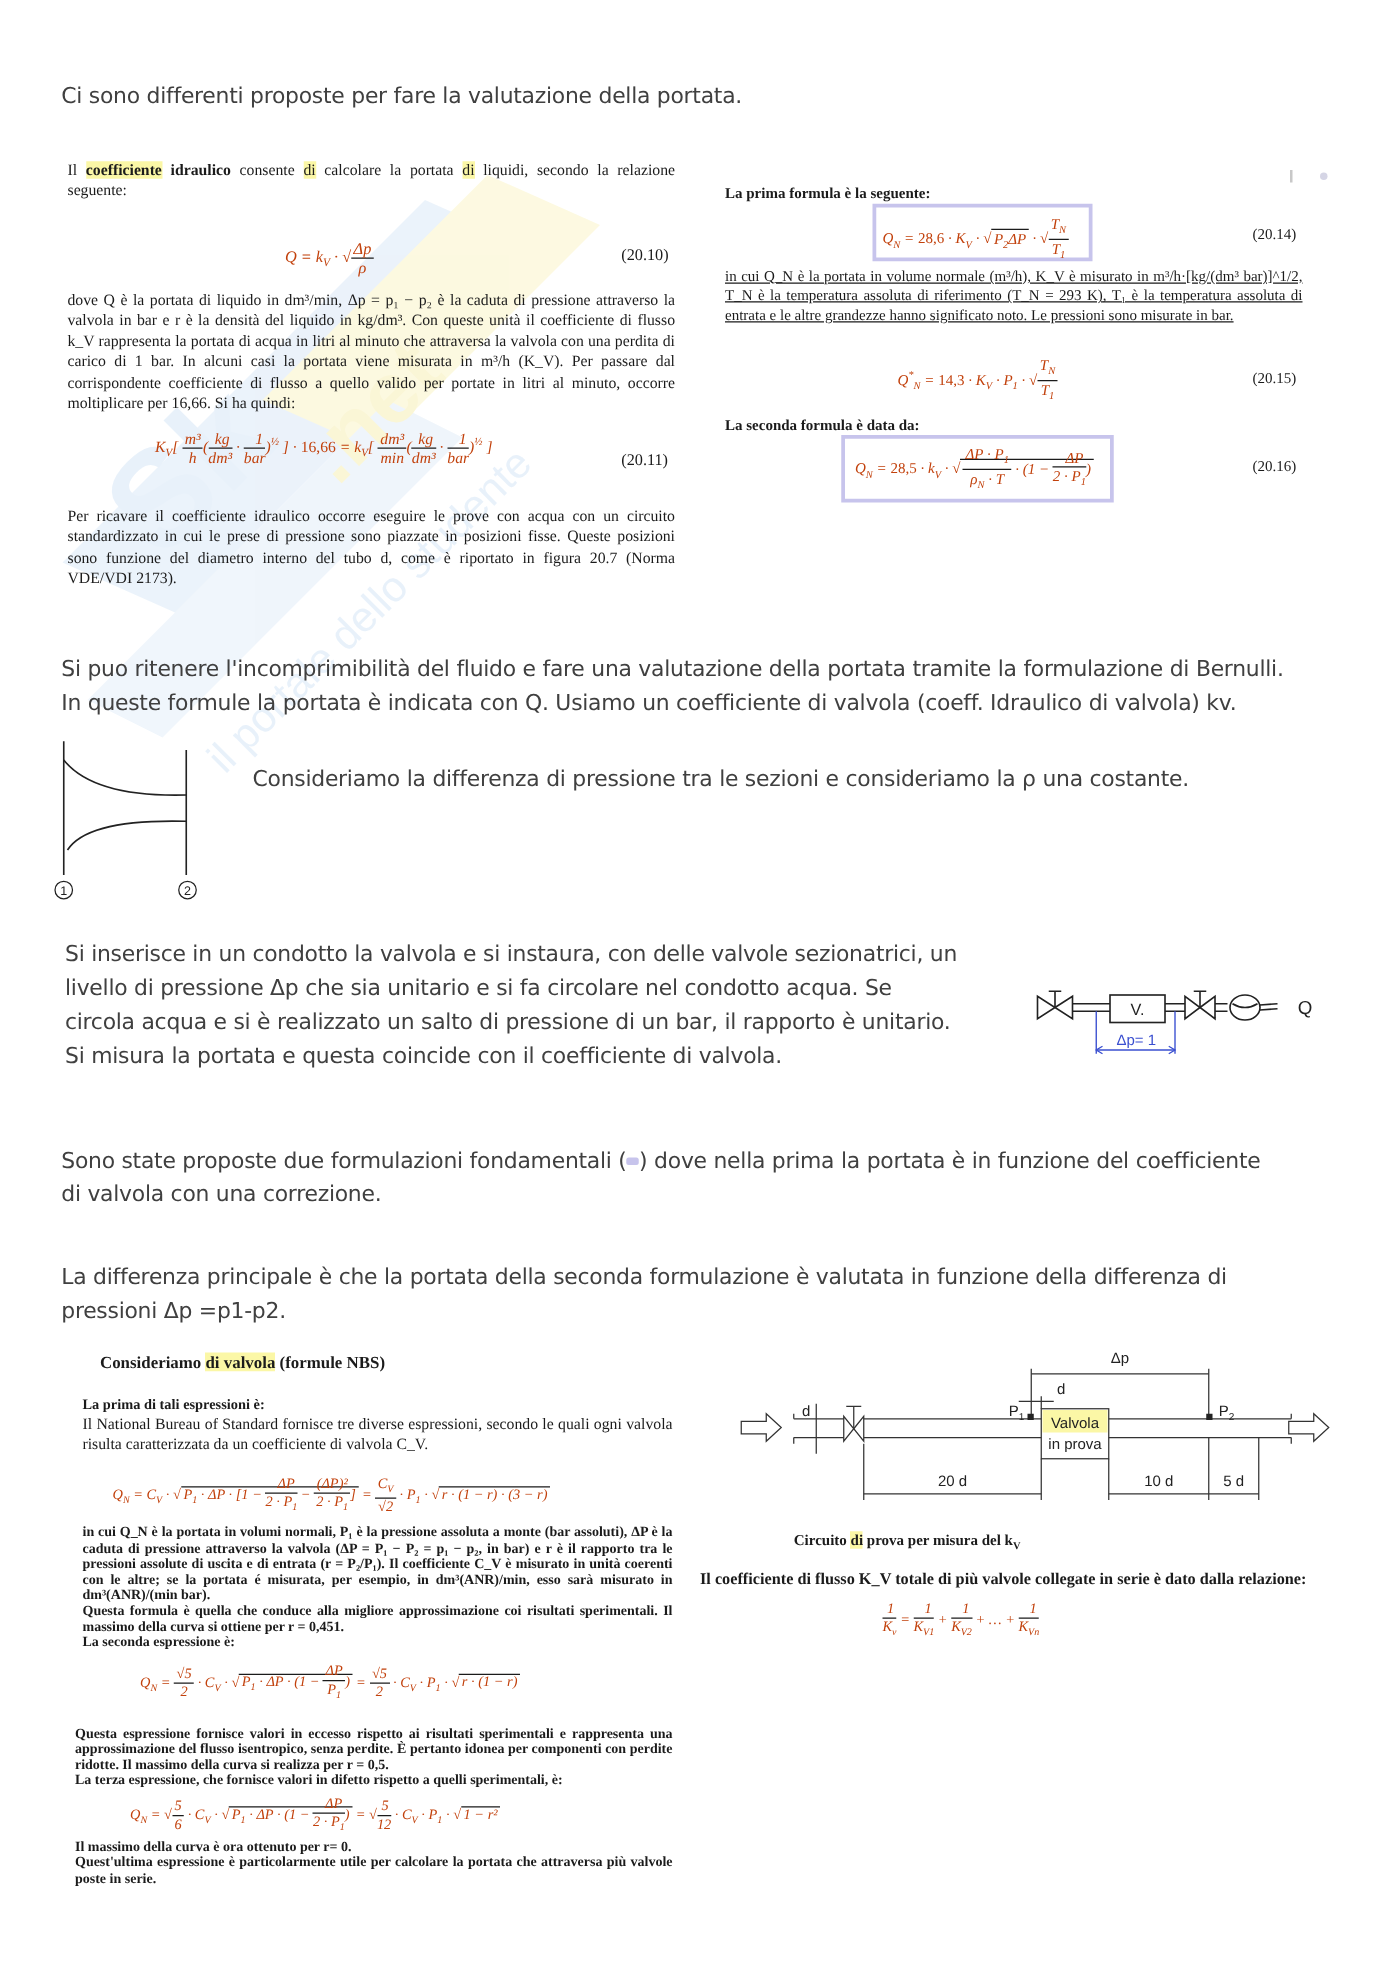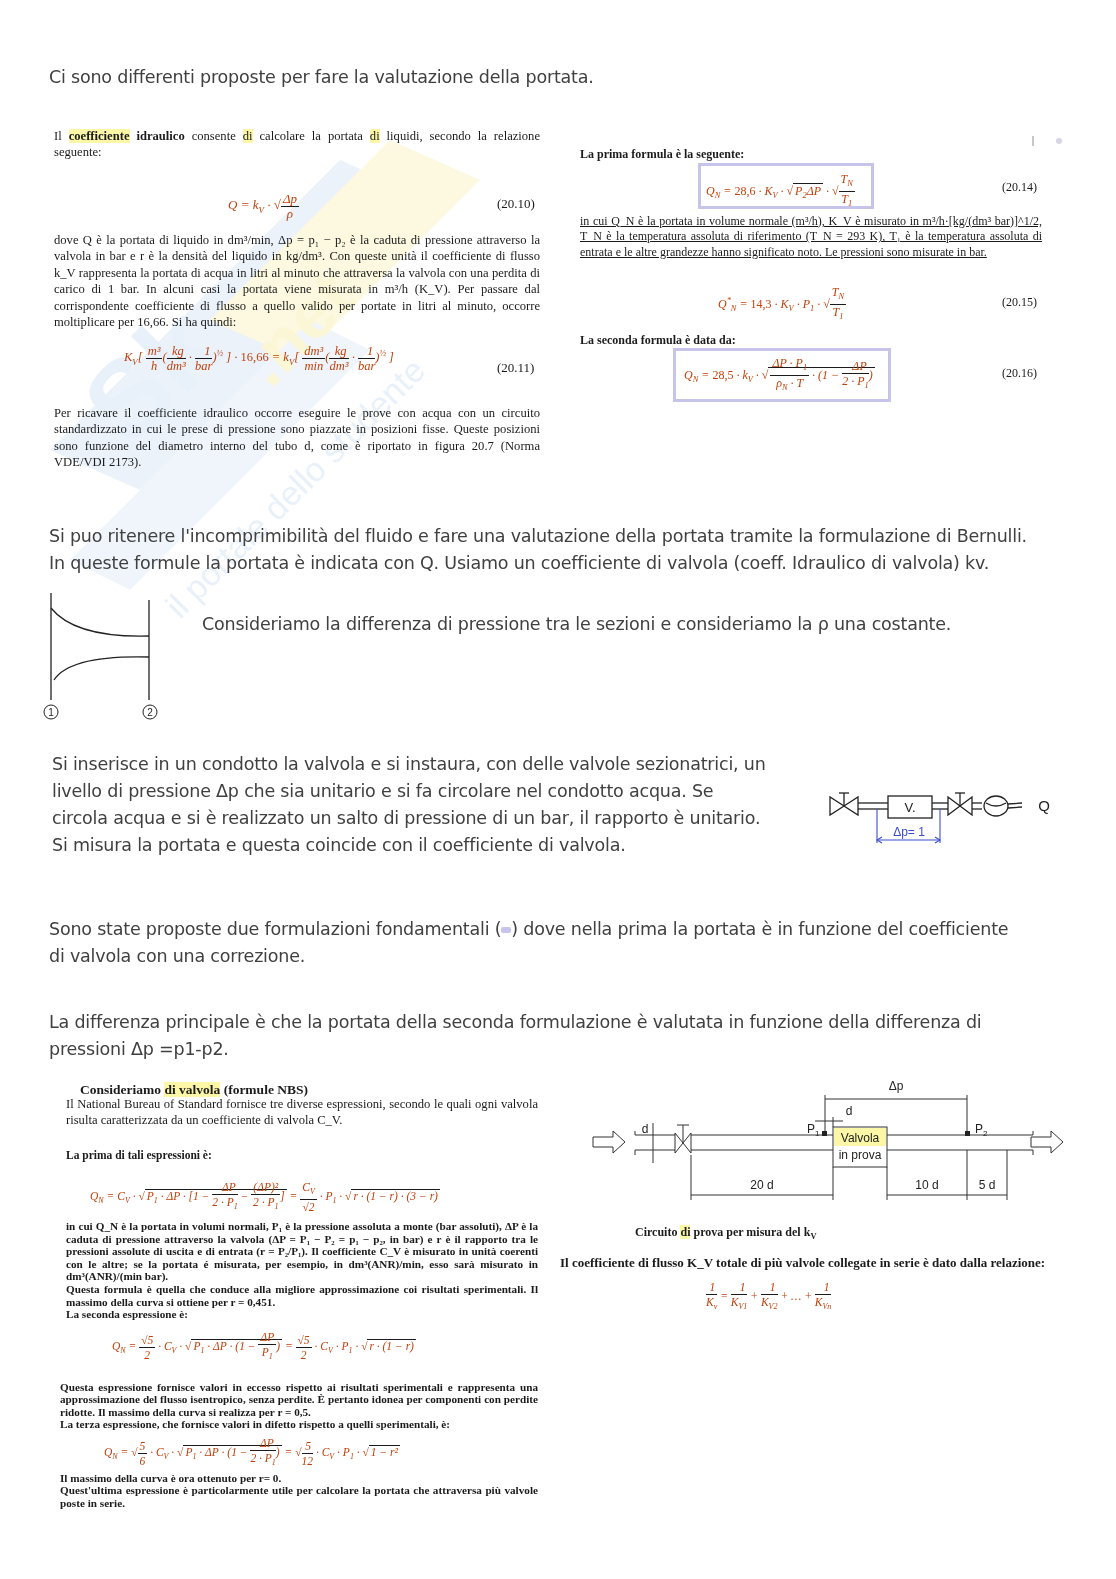--- a/index.html
+++ b/index.html
@@ -136,22 +136,22 @@
   <span>Sono state proposte due formulazioni fondamentali (</span><span style="display:inline-block;width:10px;height:6px;background:#c7c4ec;border-radius:2px;vertical-align:middle;"></span><span>) dove nella prima la portata è in funzione del coefficiente</span>
 </div>
 <div class="note" style="left:49px;top:943px;">di valvola con una correzione.</div>
 <div class="note" style="left:49px;top:1009px;">La differenza principale è che la portata della seconda formulazione è valutata in funzione della differenza di</div>
 <div class="note" style="left:49px;top:1036px;">pressioni Δp =p1-p2.</div>
 
 <div class="scan" style="left:66px;top:1082px;width:472px;font-size:12px;line-height:15px;">
   <div style="font-weight:bold;font-size:13.5px;margin-left:14px;">
     <span>Consideriamo </span><span class="hl">di valvola</span><span> (formule NBS)</span>
   </div>
+  <p style="font-weight:bold;font-size:11.5px;margin-top:20px;">La prima di tali espressioni è:</p>
   <p style="font-size:12.6px;line-height:15.5px;">Il National Bureau of Standard fornisce tre diverse espressioni, secondo le quali ogni valvola risulta caratterizzata da un coefficiente di valvola C_V.</p>
-  <p style="font-weight:bold;font-size:11.5px;margin-top:20px;">La prima di tali espressioni è:</p>
 </div>
 <div class="eq" style="left:90px;top:1180px;font-size:11.5px;">
   Q<sub>N</sub> = C<sub>V</sub> · √<span class="sqrt">P<sub>1</sub> · ΔP · [1 − <span class="frac"><span class="num">ΔP</span><span>2 · P<sub>1</sub></span></span> − <span class="frac"><span class="num">(ΔP)²</span><span>2 · P<sub>1</sub></span></span>]</span> = <span class="frac"><span class="num">C<sub>V</sub></span><span>√2</span></span> · P<sub>1</sub> · √<span class="sqrt">r · (1 − r) · (3 − r)</span>
 </div>
 <div class="scan" style="left:66px;top:1220px;width:472px;font-size:11.2px;line-height:12.6px;font-weight:bold;">
   <p>in cui Q_N è la portata in volumi normali, P₁ è la pressione assoluta a monte (bar assoluti), ΔP è la caduta di pressione attraverso la valvola (ΔP = P₁ − P₂ = p₁ − p₂, in bar) e r è il rapporto tra le pressioni assolute di uscita e di entrata (r = P₂/P₁). Il coefficiente C_V è misurato in unità coerenti con le altre; se la portata é misurata, per esempio, in dm³(ANR)/min, esso sarà misurato in dm³(ANR)/(min bar).</p>
   <p>Questa formula è quella che conduce alla migliore approssimazione coi risultati sperimentali. Il massimo della curva si ottiene per r = 0,451.</p>
   <p>La seconda espressione è:</p>
 </div>
 <div class="eq" style="left:112px;top:1330px;font-size:11.5px;">

